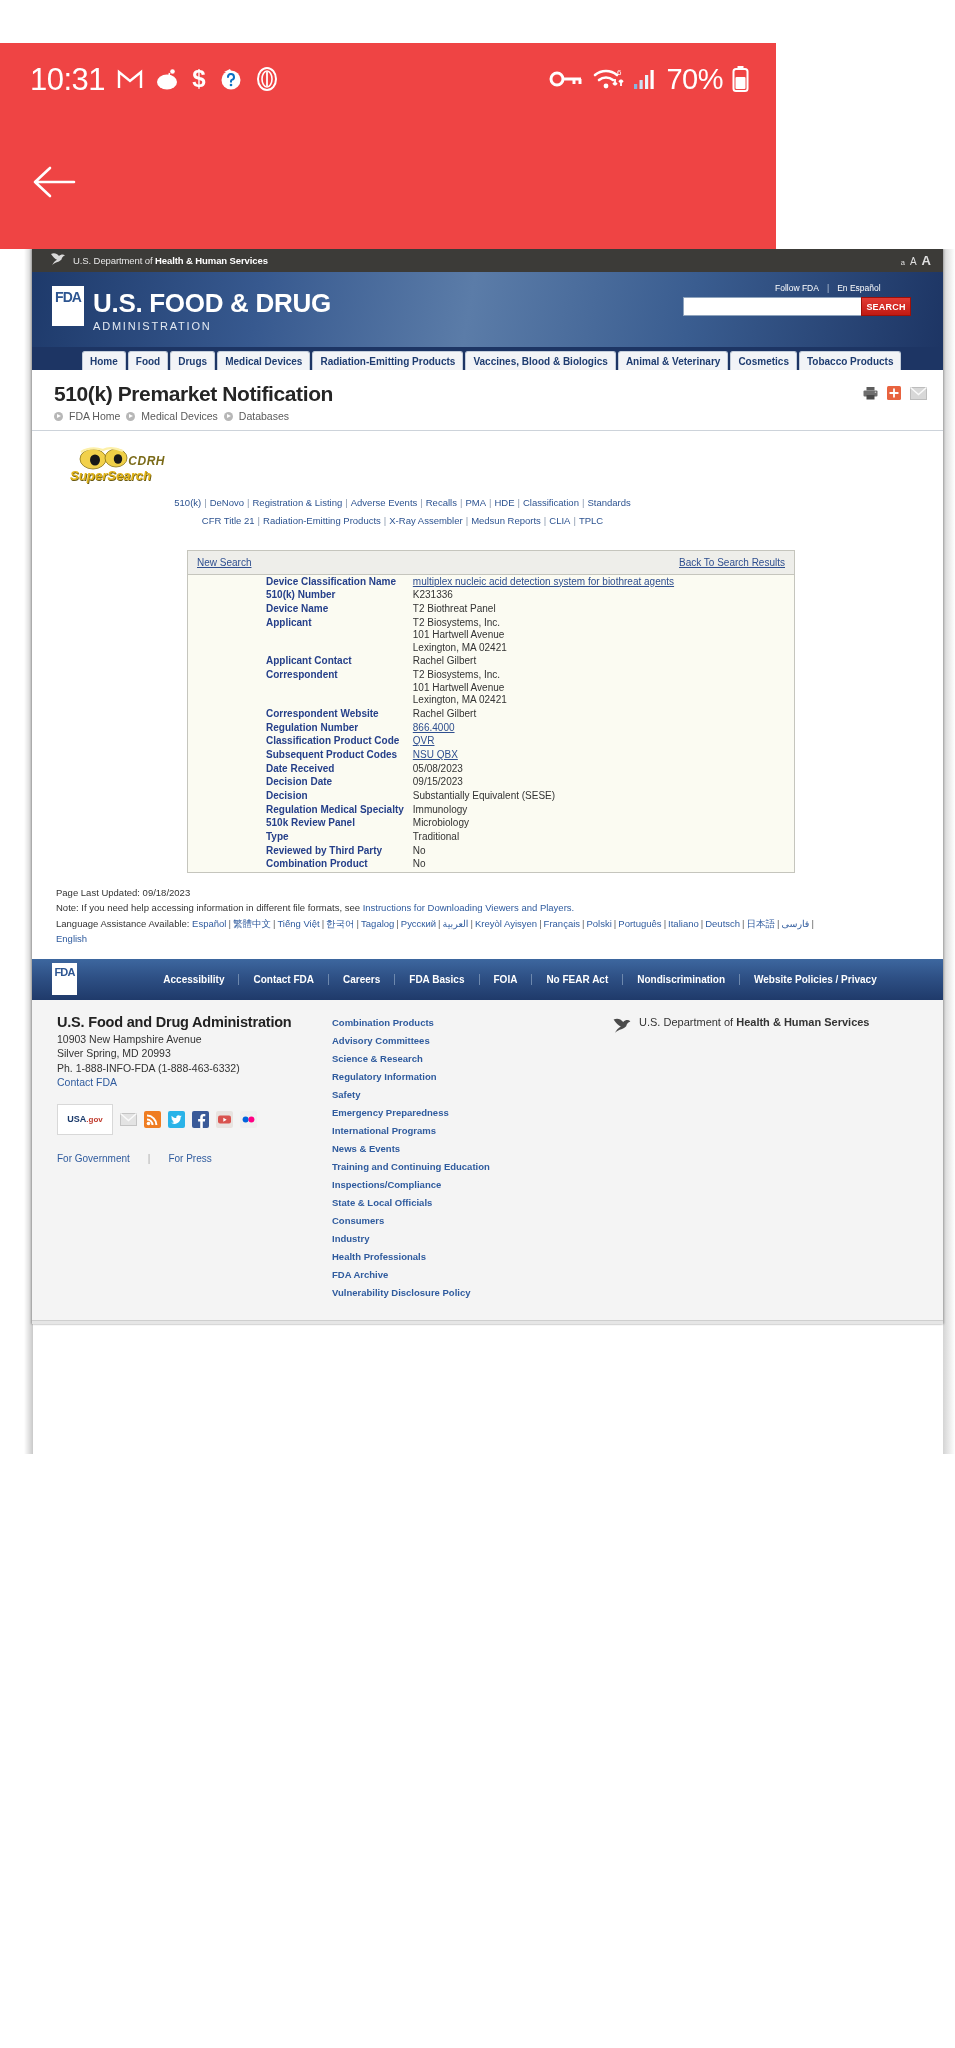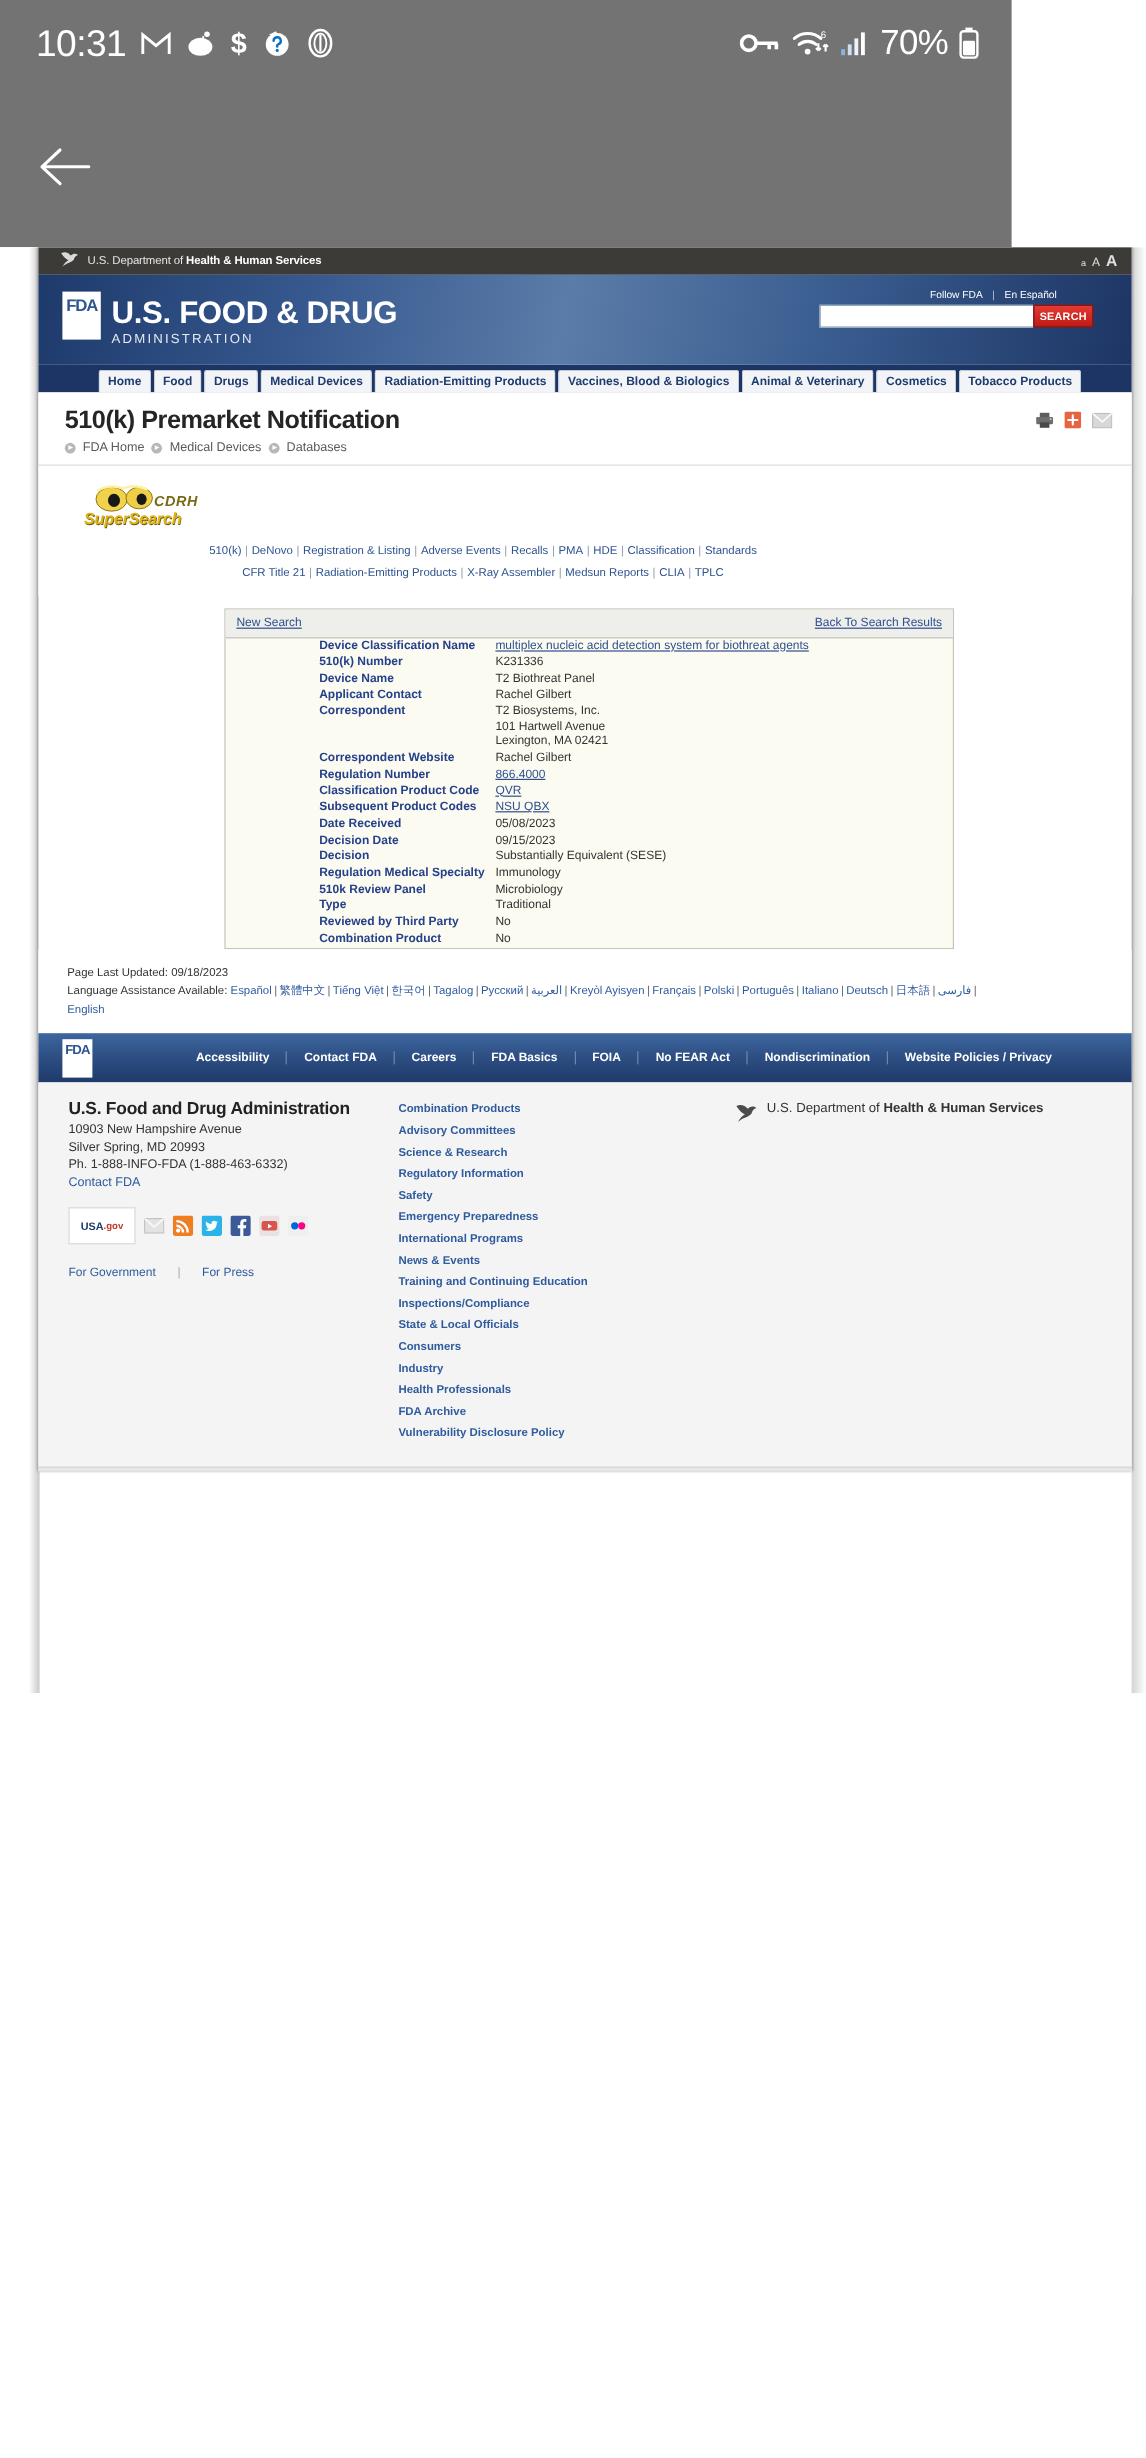--- a/index.html
+++ b/index.html
@@ -5,23 +5,24 @@
   * { box-sizing: border-box; margin: 0; padding: 0; }
   html, body {
     width: 955px; height: 2048px;
     background: #ffffff;
     font-family: "Liberation Sans", sans-serif;
     overflow: hidden;
   }
 
   
   .browser-chrome {
-    width: 843px; height: 206px;
-    background: #737373;
+    width: 776px; height: 206px;
+    background: #ef4444;
     position: relative;
+    margin-top: 43px;
   }
   .status-bar {
     height: 72px;
     display: flex; align-items: center;
     justify-content: space-between;
     padding: 0 26px 0 30px;
   }
   .status-left { display: flex; align-items: center; gap: 12px; }
   .status-clock {
     color: #fff; font-size: 31px; font-weight: 400;
@@ -557,20 +558,26 @@
         </div>
         <div class="drow">
           <div class="dlabel">510(k) Number</div>
           <div class="dvalue">K231336</div>
         </div>
         <div class="drow">
           <div class="dlabel">Device Name</div>
           <div class="dvalue">T2 Biothreat Panel</div>
         </div>
         <div class="drow">
+          <div class="dlabel">Applicant</div>
+          <div class="dvalue">T2 Biosystems, Inc.
+101 Hartwell Avenue
+Lexington,  MA  02421</div>
+        </div>
+        <div class="drow">
           <div class="dlabel">Applicant Contact</div>
           <div class="dvalue">Rachel Gilbert</div>
         </div>
         <div class="drow">
           <div class="dlabel">Correspondent</div>
           <div class="dvalue">T2 Biosystems, Inc.
 101 Hartwell Avenue
 Lexington,  MA  02421</div>
         </div>
         <div class="drow">
@@ -619,20 +626,21 @@
         </div>
         <div class="drow">
           <div class="dlabel">Combination Product</div>
           <div class="dvalue">No</div>
         </div>
       </div>
     </div>
 
     <div class="footnotes">
       <div>Page Last Updated: 09/18/2023</div>
+      <div><span>Note: If you need help accessing information in different file formats, see </span><a>Instructions for Downloading Viewers and Players.</a></div>
       <div><span>Language Assistance Available: </span><a>Español</a><span class="lang-sep">|</span><a>繁體中文</a><span class="lang-sep">|</span><a>Tiếng Việt</a><span class="lang-sep">|</span><a>한국어</a><span class="lang-sep">|</span><a>Tagalog</a><span class="lang-sep">|</span><a>Русский</a><span class="lang-sep">|</span><a>العربية</a><span class="lang-sep">|</span><a>Kreyòl Ayisyen</a><span class="lang-sep">|</span><a>Français</a><span class="lang-sep">|</span><a>Polski</a><span class="lang-sep">|</span><a>Português</a><span class="lang-sep">|</span><a>Italiano</a><span class="lang-sep">|</span><a>Deutsch</a><span class="lang-sep">|</span><a>日本語</a><span class="lang-sep">|</span><a>فارسی</a><span class="lang-sep">|</span><br><a>English</a></div>
     </div>
 
     <div class="footer-nav">
       <div class="footer-fda-mark">
           <span>FDA</span>
         </div>
       <div class="footer-links">
         <a>Accessibility</a>
         <a>Contact FDA</a>

